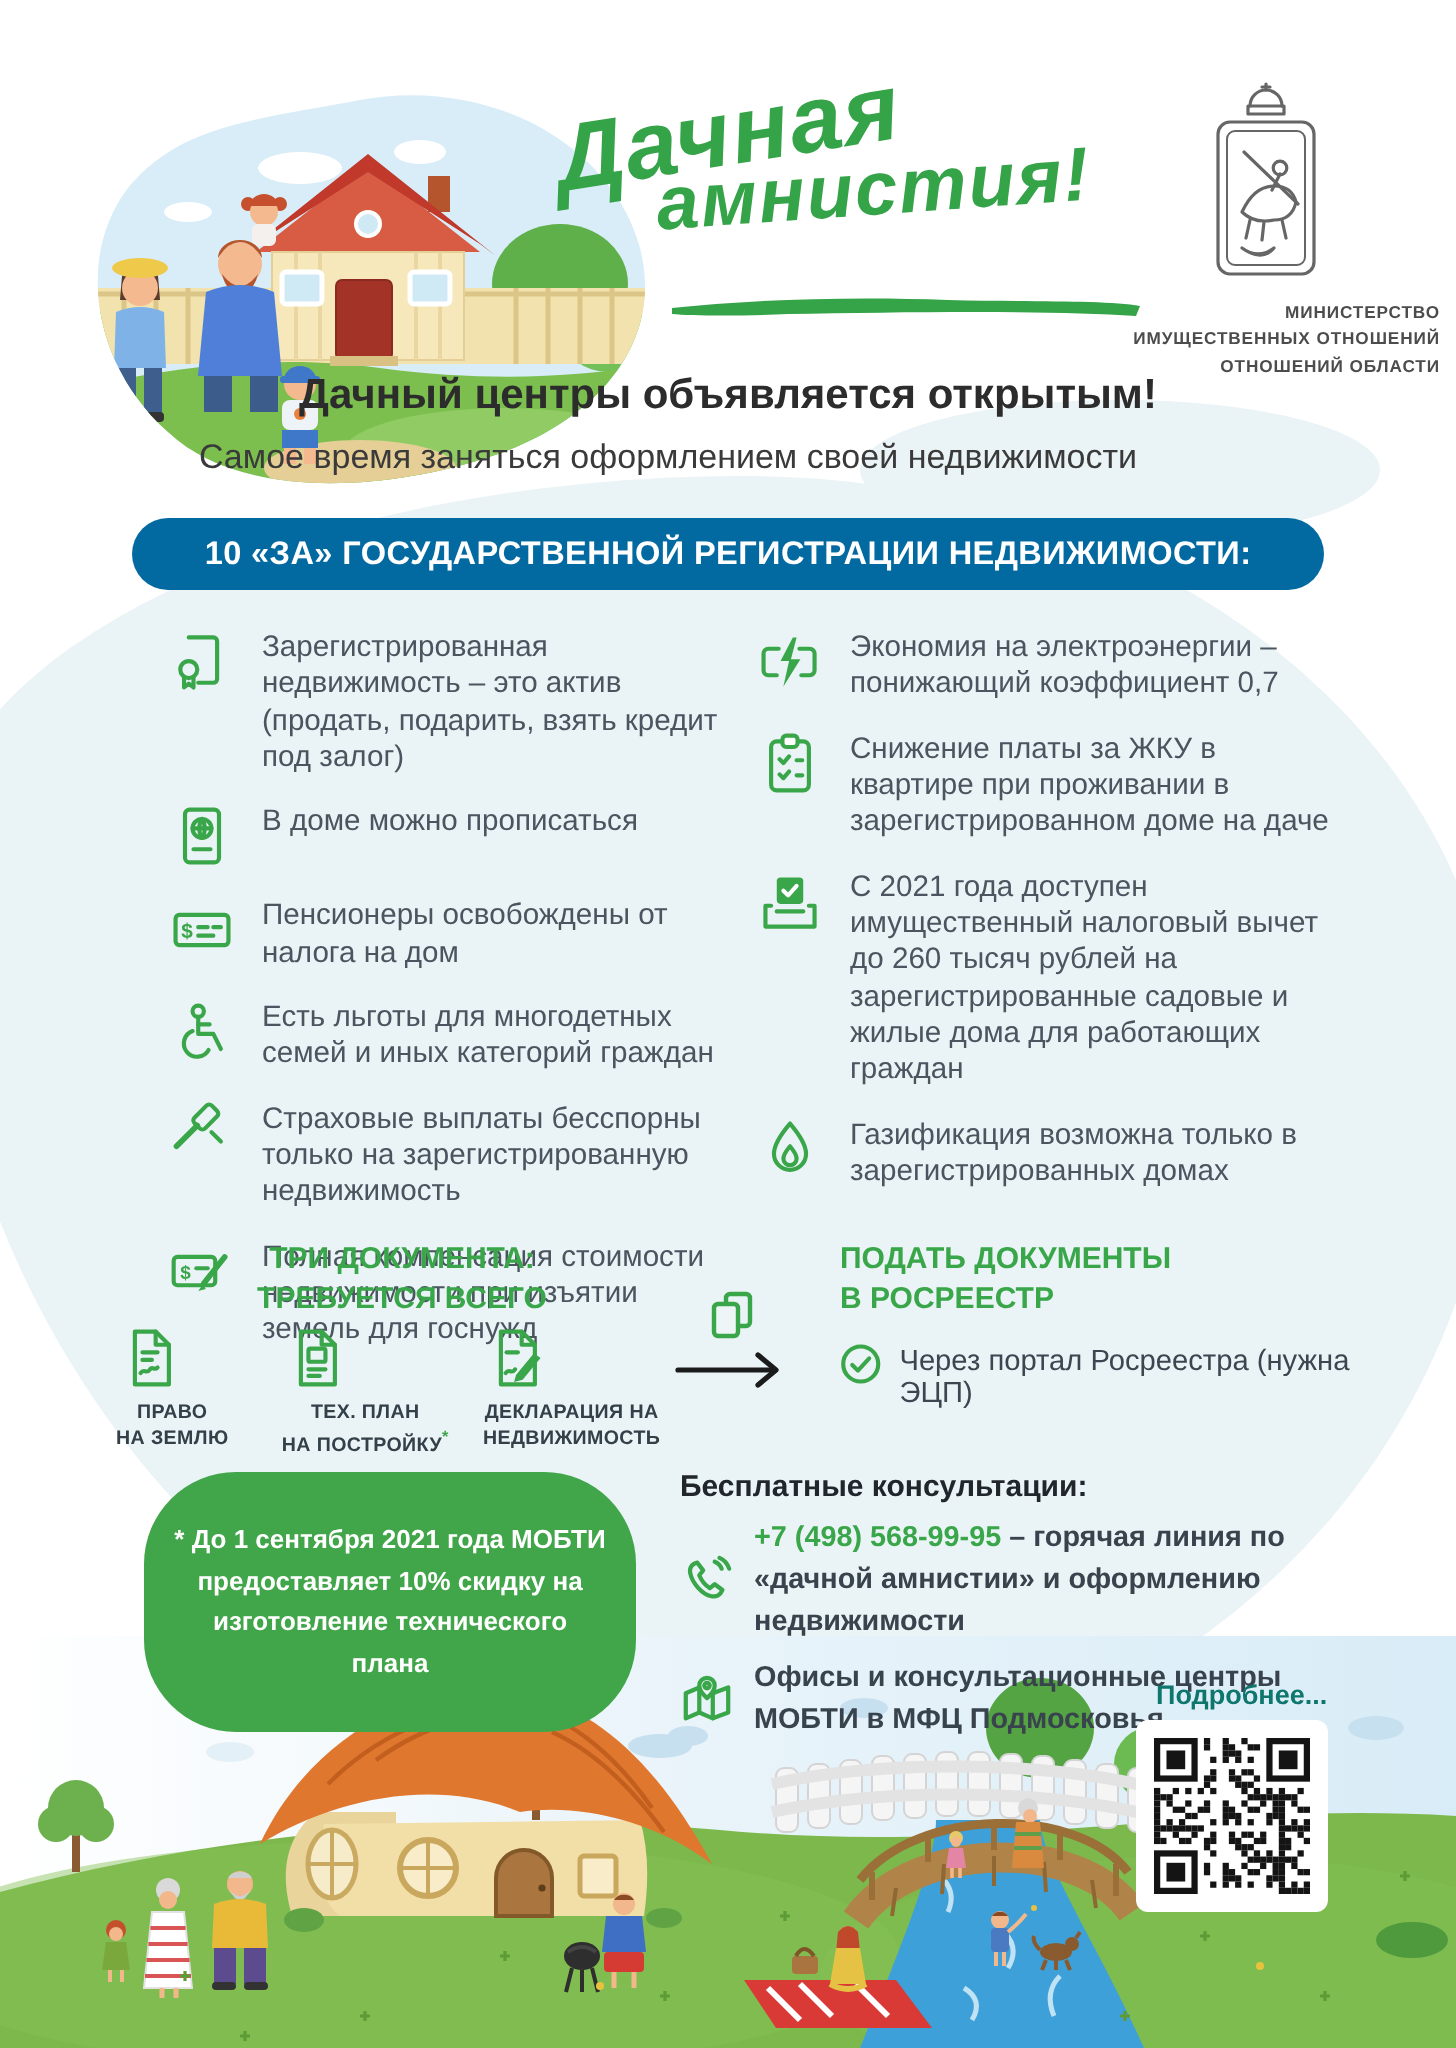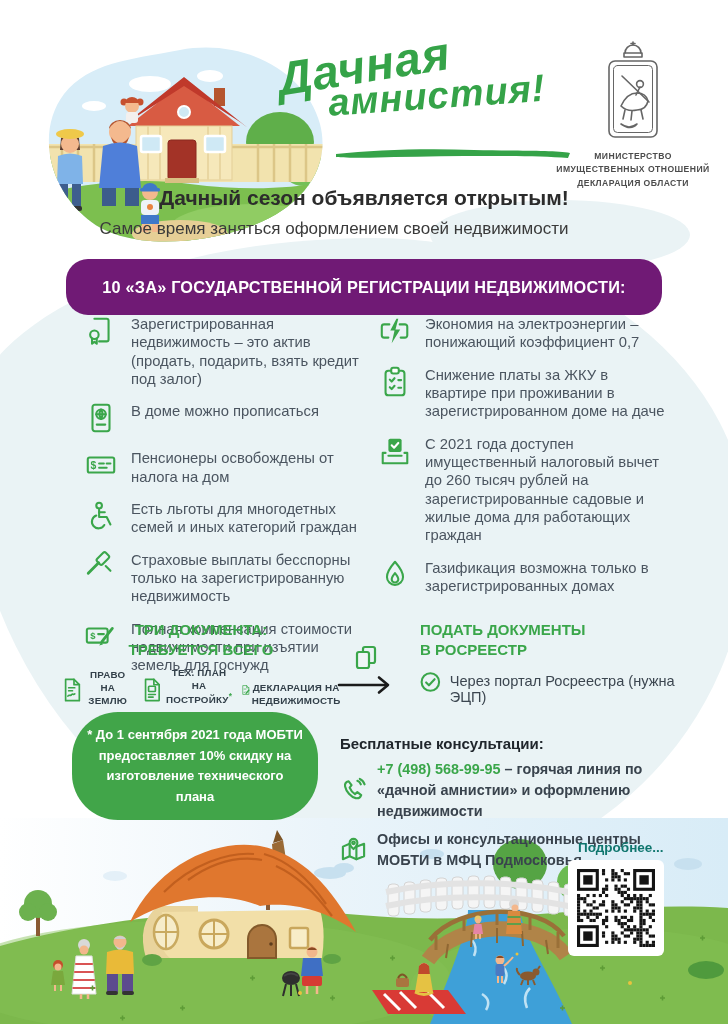--- a/index.html
+++ b/index.html
@@ -12,51 +12,51 @@
            border-radius:50%;}
   
   .hero{position:absolute;left:28px;top:46px;width:308px;height:204px;}
   .logo{position:absolute;left:262px;top:28px;width:320px;height:140px;}
   .logo-l1{display:block;font-style:italic;font-weight:bold;font-size:47px;color:#35a348;
            transform:rotate(-9deg);letter-spacing:1px;margin-left:14px;}
   .logo-l2{display:block;font-style:italic;font-weight:bold;font-size:38px;color:#35a348;
            transform:rotate(-4deg);margin:-10px 0 0 66px;letter-spacing:1px;}
   .logo-brush{position:absolute;left:72px;top:118px;}
   .emblem{position:absolute;left:600px;top:40px;width:66px;height:104px;}
-  .emblem-caption{position:absolute;left:546px;top:150px;width:174px;text-align:center;
+  .emblem-caption{position:absolute;left:546px;top:150px;width:174px;text-align:right;
                   font-size:8.6px;font-weight:bold;letter-spacing:.45px;color:#4c4c4c;line-height:1.55;}
   .headline{position:absolute;left:0;top:186px;width:728px;text-align:center;
             font-size:21px;font-weight:bold;color:#2c2c2c;}
   .subheadline{position:absolute;left:0;top:219px;width:668px;text-align:center;
             font-size:17px;font-weight:500;color:#3a3a3a;}
   
-  .banner{position:absolute;left:66px;top:259px;width:596px;height:56px;border-radius:22px;
-          background:#701a75;color:#fff;display:flex;align-items:center;justify-content:center;
+  .banner{position:absolute;left:66px;top:259px;width:596px;height:36px;border-radius:22px;
+          background:#0369a1;color:#fff;display:flex;align-items:center;justify-content:center;
           font-size:16.3px;font-weight:bold;letter-spacing:.2px;}
   
   .benefits{position:absolute;left:84px;top:314px;width:584px;display:grid;
             grid-template-columns:282px 290px;column-gap:12px;}
   .bitem{display:flex;gap:13px;margin-bottom:13px;}
   .bitem .ic{flex:0 0 34px;}
   .btext{font-size:14.8px;line-height:1.24;color:#4b5560;font-weight:500;padding-top:1px;}
   .lic{stroke:#3aa64a;fill:none;stroke-width:2.2;stroke-linecap:round;stroke-linejoin:round;}
   
   .docs-title{position:absolute;left:92px;top:620px;width:218px;text-align:center;color:#3aa64a;
               font-weight:bold;font-size:15px;line-height:1.35;}
   .docs-row{position:absolute;left:58px;top:662px;width:282px;display:flex;justify-content:center;gap:8px;}
-  .doc{display:flex;flex-direction:row;align-items:flex-end;}
+  .doc{display:flex;flex-direction:column;align-items:flex-start;}
   .doc-label{margin-top:5px;font-size:9.8px;font-weight:bold;color:#33404a;text-align:center;line-height:1.3;letter-spacing:.2px;}
   .transfer-copy{position:absolute;left:352px;top:644px;}
   .transfer-arrow{position:absolute;left:336px;top:674px;}
   .submit{position:absolute;left:420px;top:620px;width:280px;}
   .submit-title{color:#3aa64a;font-weight:bold;font-size:15px;line-height:1.35;}
   .opt{display:flex;gap:9px;align-items:flex-start;margin-top:10px;}
   .opt-text{font-size:14.6px;font-weight:500;color:#3c4650;padding-top:2px;}
   
-  .promo{position:absolute;left:72px;top:712px;width:246px;box-sizing:border-box;padding:13px 14px;
+  .promo{position:absolute;left:72px;top:736px;width:246px;box-sizing:border-box;padding:24px 14px;
          background:#41a549;border-radius:46px;color:#fff;font-weight:bold;font-size:13px;
          line-height:1.58;text-align:center;}
   .consult{position:absolute;left:340px;top:735px;width:356px;z-index:3;}
   .consult-title{font-size:15px;font-weight:bold;color:#20262c;}
   .crow{display:flex;gap:10px;margin-top:7px;align-items:center;}
   .crow .ic{flex:0 0 27px;padding-top:1px;}
   .ctext{font-size:14.4px;font-weight:bold;color:#39434d;line-height:1.45;width:318px;}
   .phone-number{color:#3aa64a;}
   
   .qr-label{position:absolute;left:578px;top:840px;width:104px;color:#0f766e;
@@ -185,24 +185,24 @@
       <path d="M21 66 q6 -13 16 -13 q9 0 11 8 q-2 9 -11 9 q-10 2 -16 -4 z"></path>
       <path d="M25 70 l-2 9 M32 71 l-1 9 M41 70 l2 9"></path>
       <circle cx="40" cy="44" r="3.4"></circle>
       <path d="M40 47 l-4 8 M22 36 L49 62"></path>
       <path d="M21 84 q8 6 16 0 q-6 7 -16 0 z"></path>
     </g>
   </svg>
   <div class="emblem-caption">
     <div>МИНИСТЕРСТВО</div>
     <div>ИМУЩЕСТВЕННЫХ ОТНОШЕНИЙ</div>
-    <div>ДЕКЛАРАЦИЯ ОБЛАСТИ</div>
+    <div>ОТНОШЕНИЙ ОБЛАСТИ</div>
   </div>
 
-  <div class="headline z2">Дачный сезон объявляется открытым!</div>
+  <div class="headline z2">Дачный центры объявляется открытым!</div>
   <div class="subheadline z2">Самое время заняться оформлением своей недвижимости</div>
 
   <div class="banner z2">10 «ЗА» ГОСУДАРСТВЕННОЙ РЕГИСТРАЦИИ НЕДВИЖИМОСТИ:</div>
 
   <div class="benefits z2">
     <div>
       <div class="bitem">
         <svg class="ic" width="34" height="34" viewBox="0 0 36 36">
             <g class="lic">
           <path d="M11 5h13a2 2 0 0 1 2 2v20a2 2 0 0 1-2 2h-8"></path>

